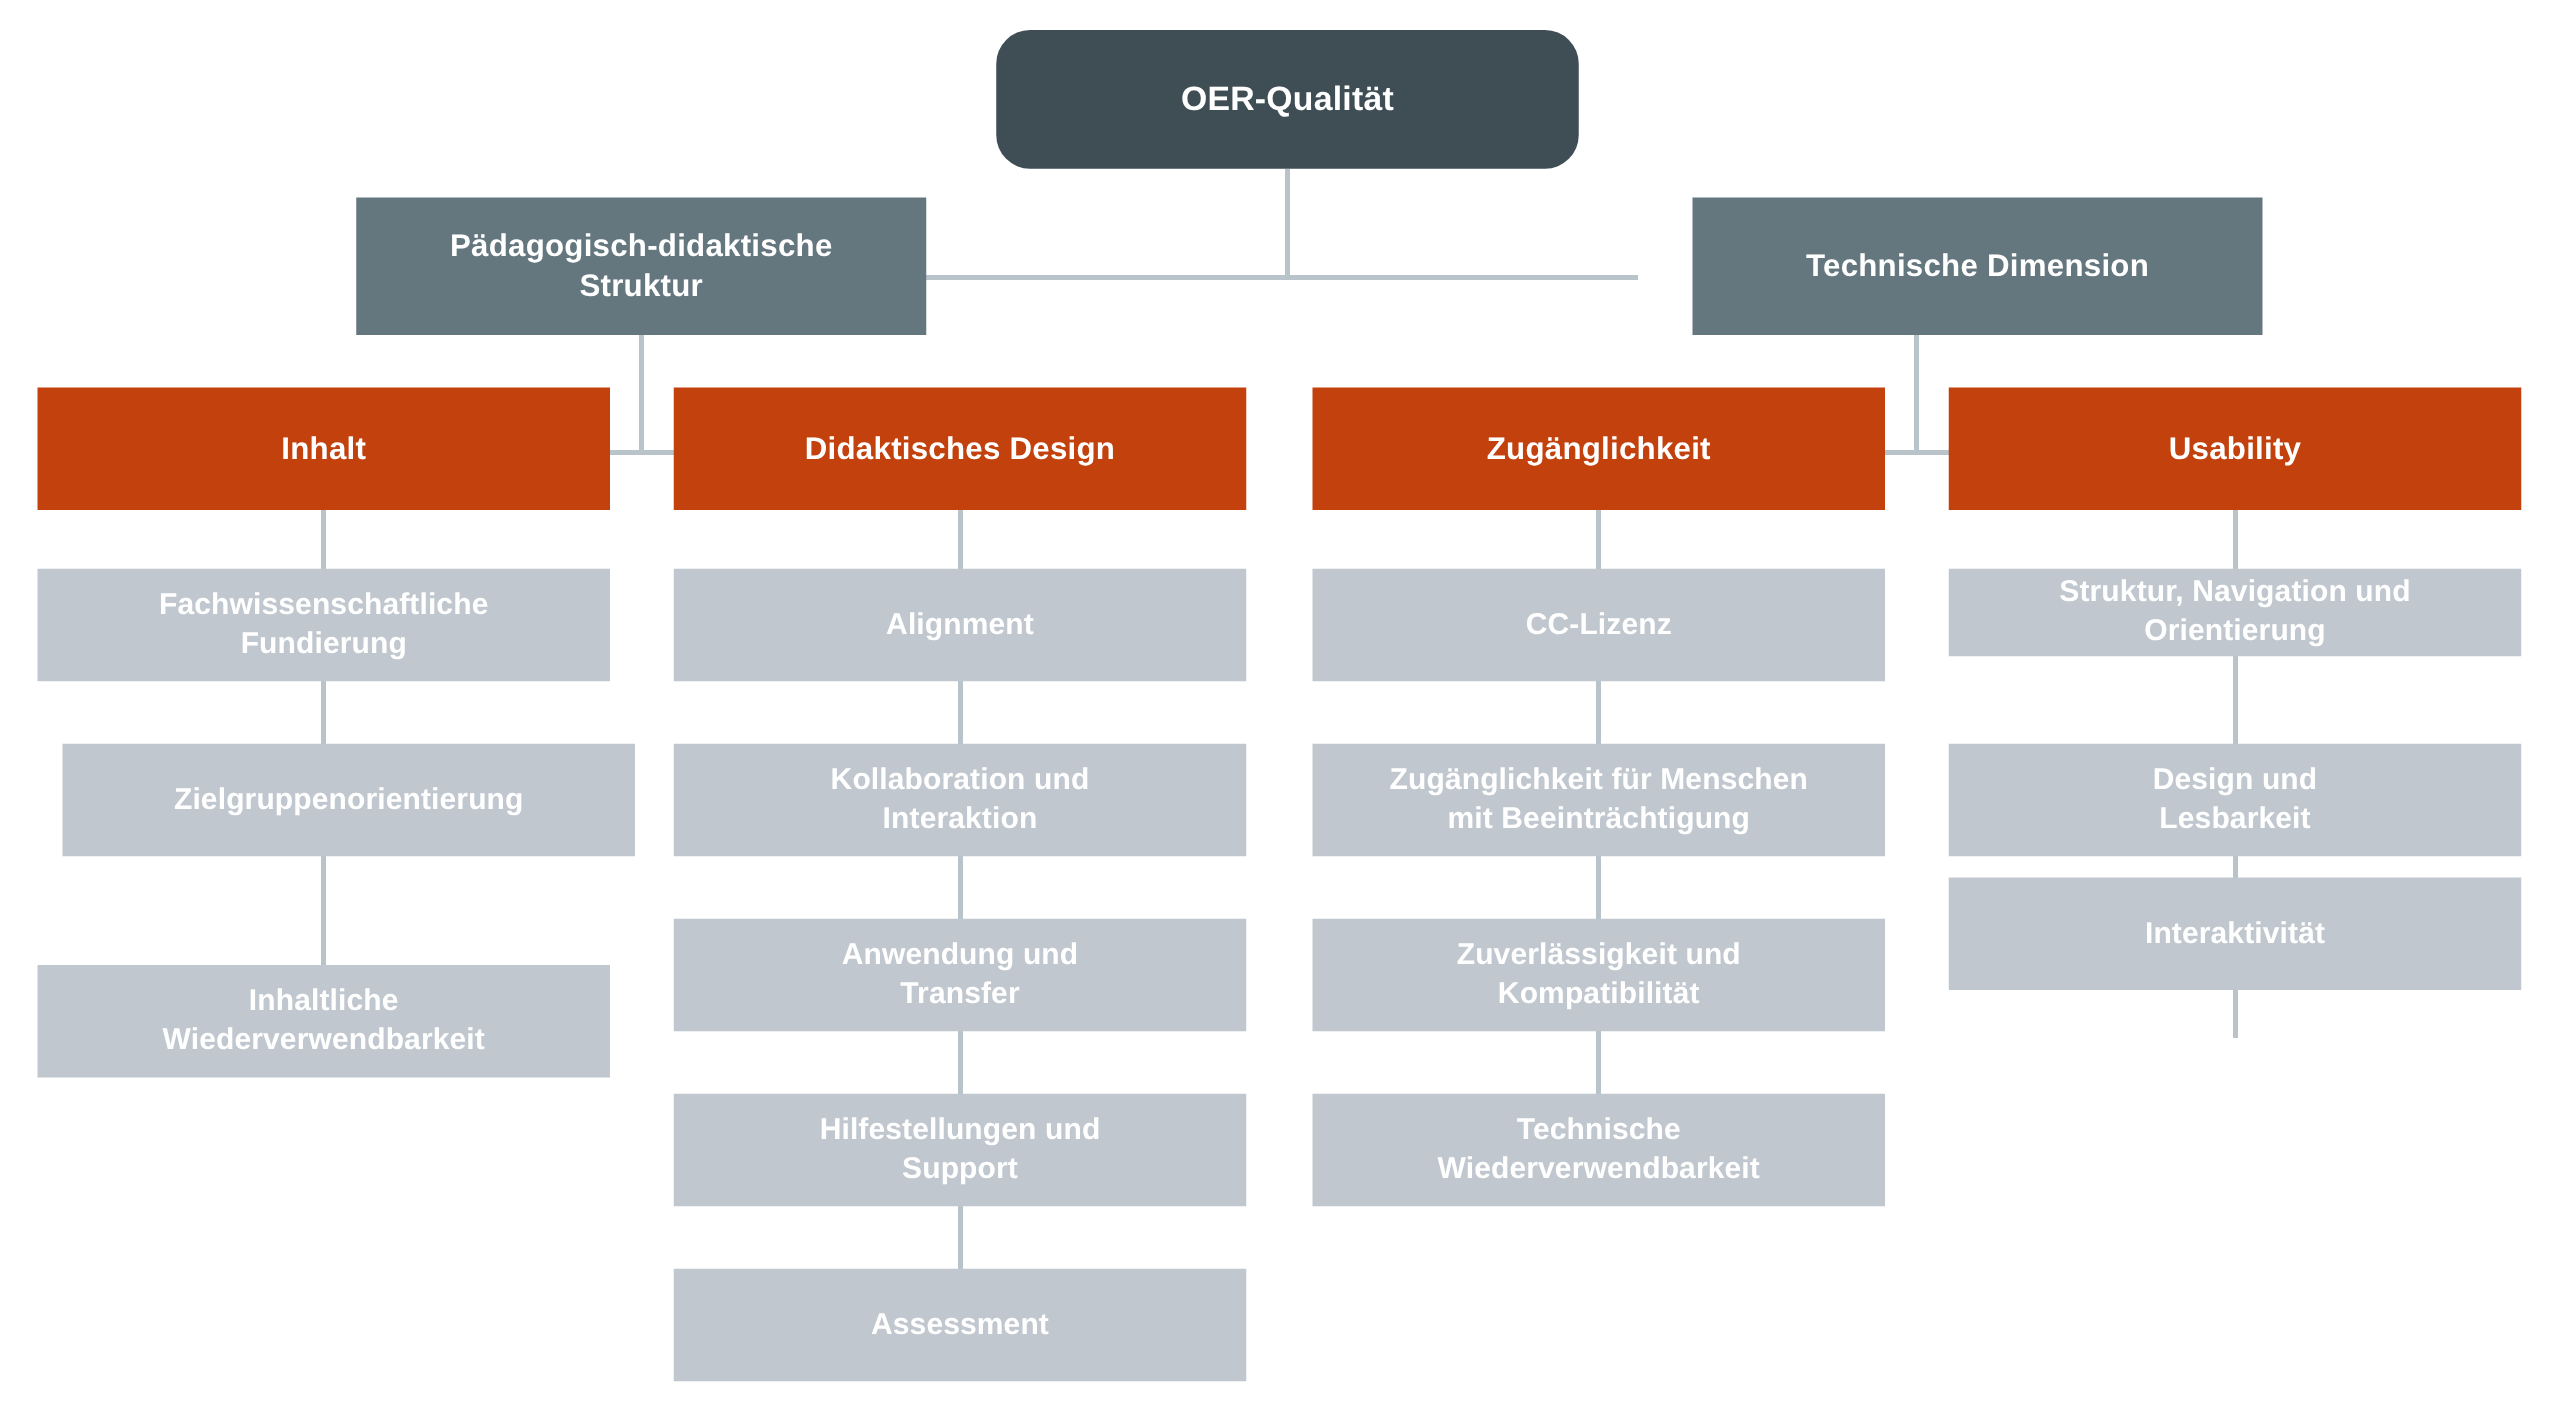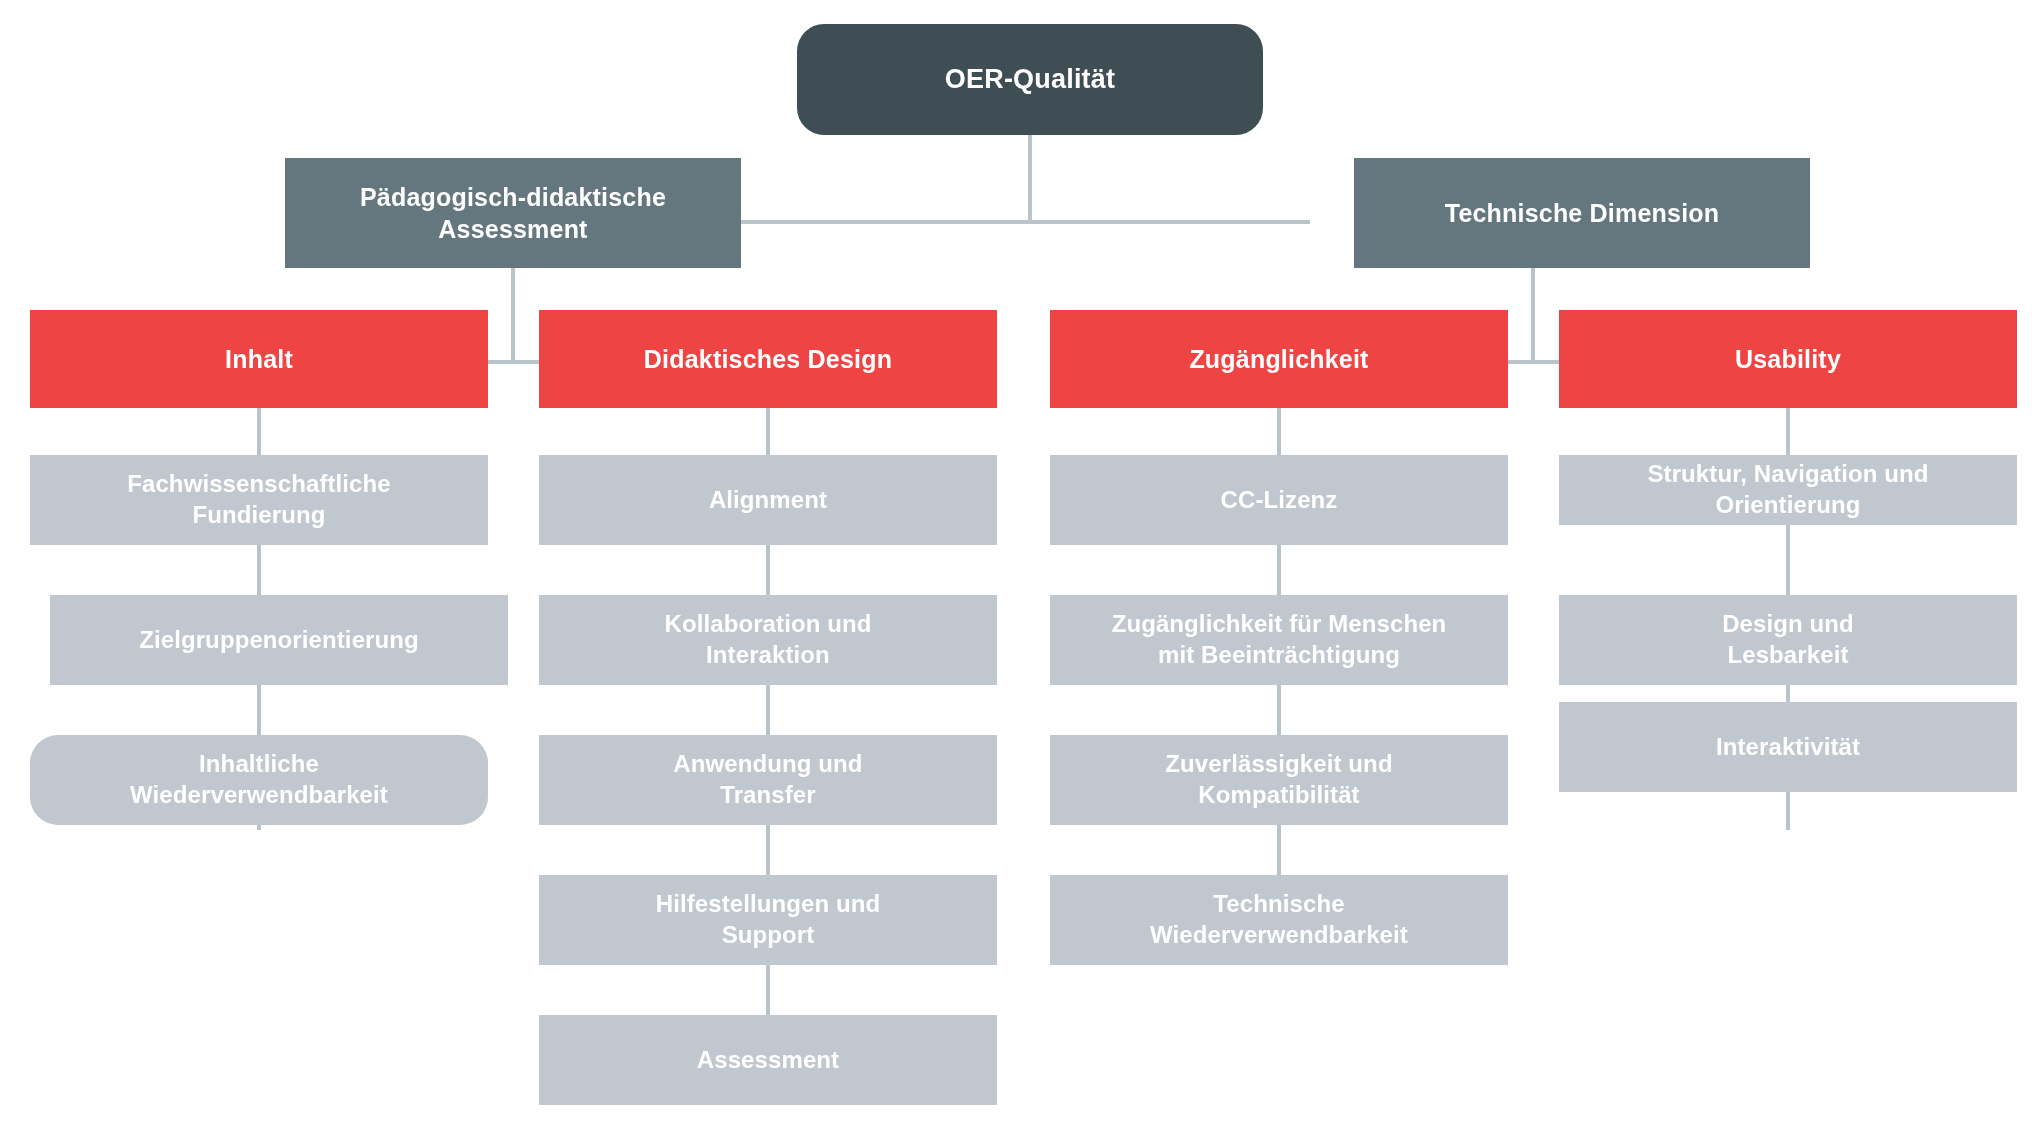--- a/index.html
+++ b/index.html
@@ -35,21 +35,21 @@
     text-align: center;
     color: #ffffff;
     font-weight: bold;
     line-height: 1.28;
     box-sizing: border-box;
     padding: 4px 10px;
     -webkit-font-smoothing: antialiased;
   }
   .lvl1 { background: #3e4e54; font-size: 27px; letter-spacing: 0.2px; border-radius: 27px; }
   .lvl2 { background: #64777f; font-size: 25px; letter-spacing: 0.2px; }
-  .lvl3 { background: #ef4444; font-size: 25px; letter-spacing: 0.2px; }
+  .lvl3 { background: #c2410c; font-size: 25px; letter-spacing: 0.2px; }
   .lvl4 { background: #c0c7ce; font-size: 24px; letter-spacing: 0.1px; }
   .node span { display: block; white-space: pre-line; }
 </style>
 </head>
 <body>
 
 <div id="canvas">
 
   <svg id="connectors" viewBox="0 0 2044 1132" width="2044" height="1132" aria-hidden="true">
     <g stroke="#b9c3ca" stroke-width="4" fill="none" shape-rendering="crispEdges">
@@ -73,21 +73,21 @@
       <line x1="1788" y1="408" x2="1788" y2="830"></line>
     </g>
   </svg>
 
   <div class="node lvl1" style="left:797px; top:24px; width:466px; height:111px;">
     <span>OER-Qualität</span>
   </div>
 
   <div class="node lvl2" style="left:285px; top:158px; width:456px; height:110px;">
     <span>Pädagogisch-didaktische
-Assessment</span>
+Struktur</span>
   </div>
 
   <div class="node lvl2" style="left:1310px; top:158px; width:456px; height:110px;margin-left:44px;">
     <span>Technische Dimension</span>
   </div>
 
   <div class="node lvl3" style="left:30px; top:310px; width:458px; height:98px;">
     <span>Inhalt</span>
   </div>
 
@@ -103,21 +103,21 @@
     <span>Usability</span>
   </div>
 
   <div class="node lvl4" style="left:30px; top:455px; width:458px; height:90px;">
     <span>Fachwissenschaftliche
 Fundierung</span>
   </div>
   <div class="node lvl4" style="left:30px; top:595px; width:458px; height:90px;margin-left:20px;">
     <span>Zielgruppenorientierung</span>
   </div>
-  <div class="node lvl4" style="left:30px; top:735px; width:458px; height:90px;border-radius:28px;">
+  <div class="node lvl4" style="left:30px; top:772px; width:458px; height:90px;">
     <span>Inhaltliche
 Wiederverwendbarkeit</span>
   </div>
 
   <div class="node lvl4" style="left:539px; top:455px; width:458px; height:90px;">
     <span>Alignment</span>
   </div>
   <div class="node lvl4" style="left:539px; top:595px; width:458px; height:90px;">
     <span>Kollaboration und
 Interaktion</span>

